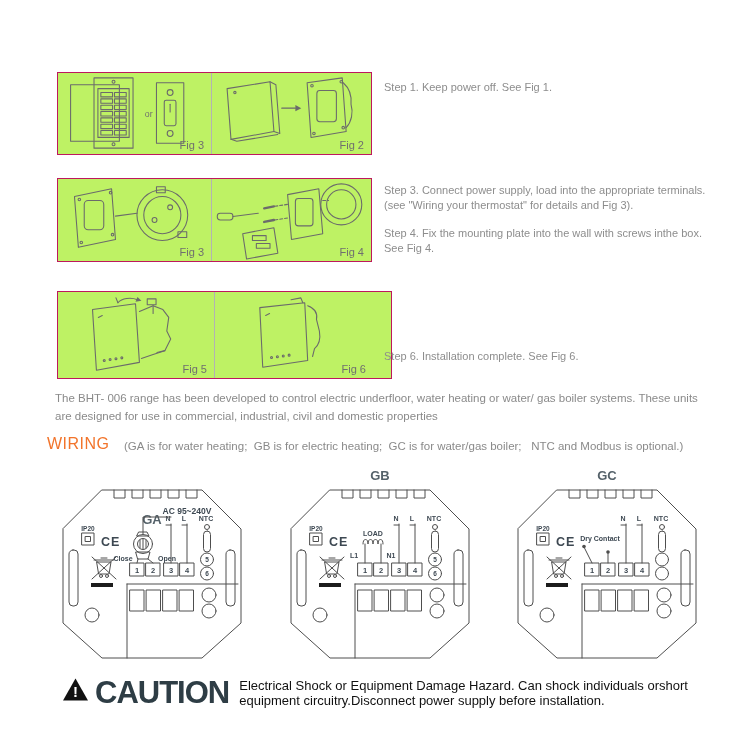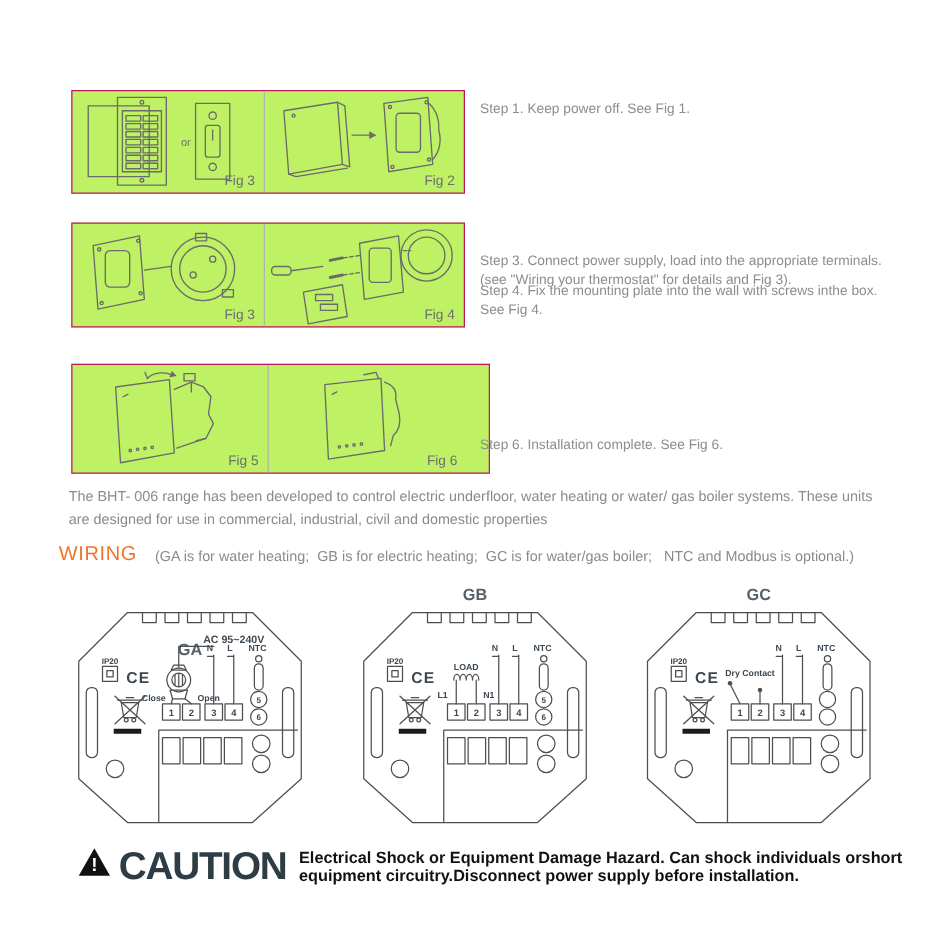--- a/index.html
+++ b/index.html
@@ -31,21 +31,21 @@
   .wd{position:absolute;width:190px;height:180px;}
   .wd path,.wd rect,.wd circle,.wd line{stroke:#4e4e4e;stroke-width:1;fill:none;stroke-linejoin:round;stroke-linecap:round;}
   .wd text{stroke:none;fill:#3d4852;font-family:"Liberation Sans",sans-serif;font-weight:bold;}
   .wd .fillb{fill:#1c1c1c;stroke:none;}
   .wd .dot{fill:#4e4e4e;stroke:none;}
   .t65{font-size:6.5px;} .t7{font-size:7px;} .t75{font-size:7.5px;} .t85{font-size:8.5px;} .t12{font-size:12.5px;letter-spacing:1px;}
 
   
   .caution{position:absolute;left:62px;top:677px;display:flex;align-items:flex-start;}
   .caution-word{font-size:31px;font-weight:bold;color:#2e3d45;letter-spacing:-1px;line-height:1;margin-left:6px;}
-  .caution-text{margin-left:10px;margin-top:2px;font-size:13px;font-weight:bold;color:#111;line-height:1.15;white-space:nowrap;}
+  .caution-text{margin-left:10px;margin-top:2px;font-size:13px;font-weight:normal;color:#111;line-height:1.15;white-space:nowrap;}
 </style>
 </head>
 <body>
 
 <div class="page">
 
   <div class="figbox" style="left:57px;top:72px;width:315px;height:83px;">
     <div class="figcell divider" style="width:155px;">
       <svg class="fig-svg" viewBox="0 0 155 83">
         <g>
@@ -195,21 +195,21 @@
             <circle cx="74" cy="64.6" r="1"></circle>
           <path d="M93,14 Q104,18 102,28 L105,40 Q107,52 100,58 L98,66"></path>
           <path d="M76,8 L86,6 L88,11"></path>
         </g>
       </svg>
       <div class="figlabel">Fig 6</div>
     </div>
   </div>
 
   <div class="steptext" style="top:80px;">Step 1. Keep power off. See Fig 1.</div>
-  <div class="steptext" style="top:183px;margin-top:19px;">Step 3. Connect power supply, load into the appropriate terminals. (see "Wiring your thermostat" for details and Fig 3).</div>
+  <div class="steptext" style="top:183px;">Step 3. Connect power supply, load into the appropriate terminals. (see "Wiring your thermostat" for details and Fig 3).</div>
   <div class="steptext" style="top:226px;">Step 4. Fix the mounting plate into the wall with screws inthe box. See Fig 4.</div>
   <div class="steptext" style="top:349px;">Step 6. Installation complete. See Fig 6.</div>
 
   <div class="intro">
     <div>The BHT- 006 range has been developed to control electric underfloor, water heating or water/ gas boiler systems. These units</div>
     <div>are designed for use in commercial, industrial, civil and domestic properties</div>
   </div>
 
   <div class="wiring-title">WIRING</div>
   <div class="wiring-note">(GA is for water heating;  GB is for electric heating;  GC is for water/gas boiler;   NTC and Modbus is optional.)</div>

